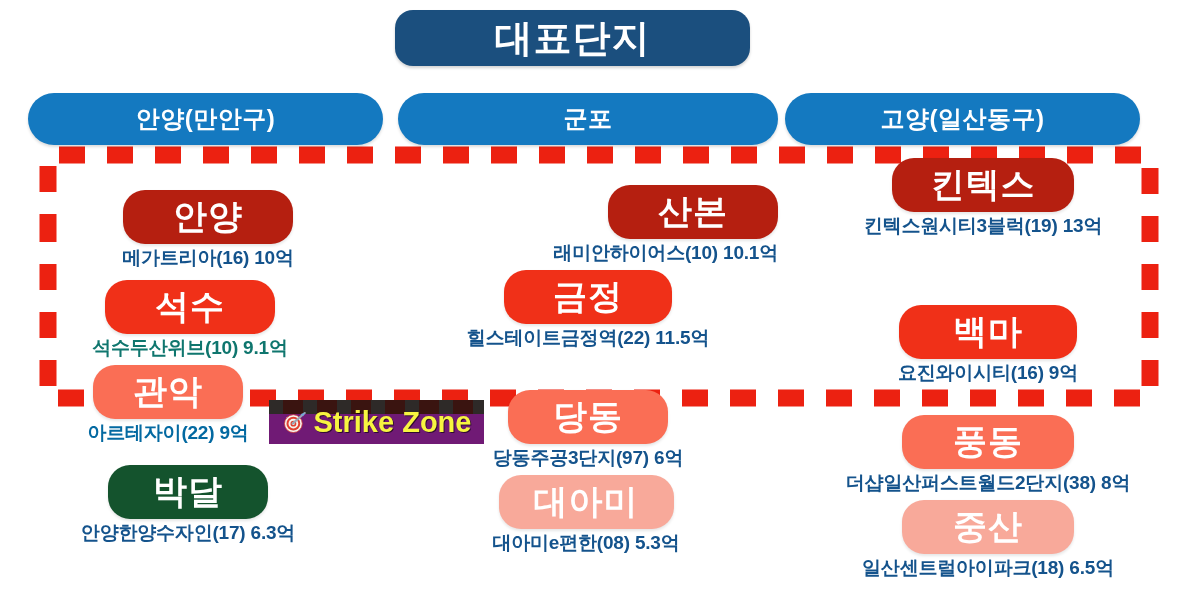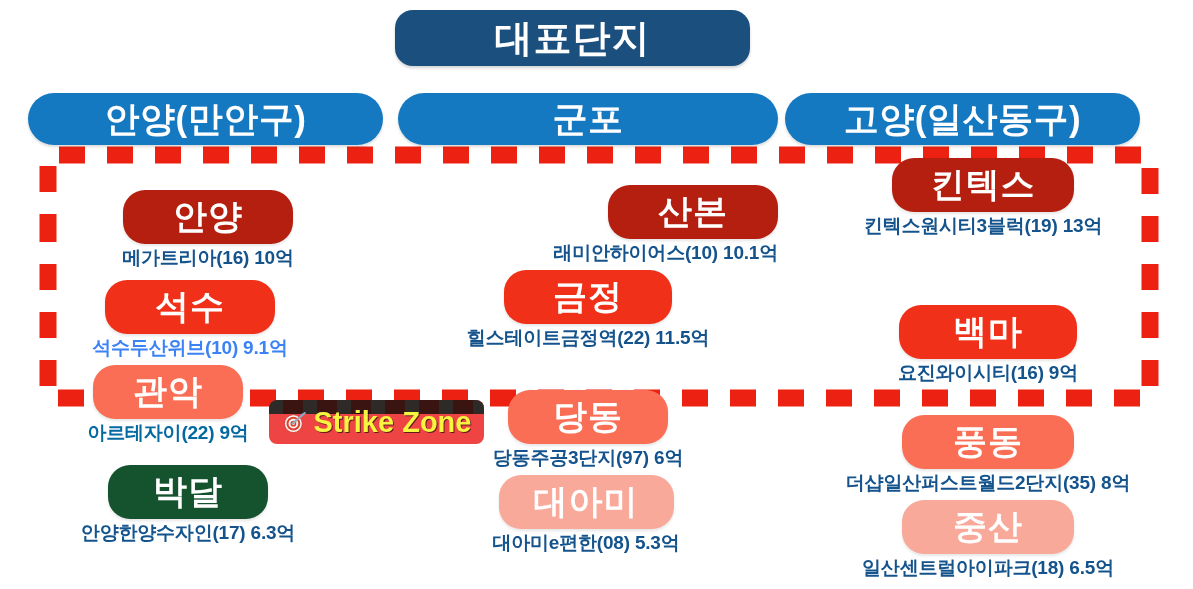--- a/index.html
+++ b/index.html
@@ -45,21 +45,21 @@
   .col-header {
     position: absolute;
     top: 93px;
     height: 52px;
     background: #1479c0;
     border-radius: 26px;
     display: flex;
     align-items: center;
     justify-content: center;
     color: #ffffff;
-    font-size: 35px;
+    font-size: 24px;
     font-weight: 700;
     letter-spacing: 0.5px;
     box-shadow: 0 2px 3px rgba(0,0,0,0.14);
   }
   .col-header.c0 { left: 28px;  width: 355px; }
   .col-header.c1 { left: 398px; width: 380px; }
   .col-header.c2 { left: 785px; width: 355px; }
 
   
   .strike-zone-border {
@@ -191,21 +191,21 @@
       <div class="entry" style="top: 40px;">
         <div class="entry-pill" style="background: rgb(181, 31, 16); width: 170px; margin-left: 0px;">
           <span>안양</span>
         </div>
         <div class="entry-caption" style="margin-left: 0px; color: rgb(20, 83, 140);">메가트리아(16) 10억</div>
       </div>
       <div class="entry" style="top: 130px;">
         <div class="entry-pill" style="background: rgb(240, 48, 24); width: 170px; margin-left: -36px;">
           <span>석수</span>
         </div>
-        <div class="entry-caption" style="margin-left: -36px; color: #3b82f6;">석수두산위브(10) 9.1억</div>
+        <div class="entry-caption" style="margin-left: -36px; color: #0f766e;">석수두산위브(10) 9.1억</div>
       </div>
       <div class="entry" style="top: 215px; justify-content: space-between;">
         <div class="entry-pill" style="background: rgb(250, 110, 85); width: 150px; margin-left: -80px;">
           <span>관악</span>
         </div>
         <div class="entry-caption" style="margin-left: -80px; color: #0369a1;">아르테자이(22) 9억</div>
       </div>
       <div class="entry" style="top: 315px;">
         <div class="entry-pill" style="background: #14532d; width: 160px; margin-left: -40px;">
           <span>박달</span>
@@ -251,33 +251,33 @@
       <div class="entry" style="top: 155px;">
         <div class="entry-pill" style="background: rgb(240, 48, 24); width: 178px; margin-left: 20px;">
           <span>백마</span>
         </div>
         <div class="entry-caption" style="margin-left: 20px; color: rgb(20, 83, 140);">요진와이시티(16) 9억</div>
       </div>
       <div class="entry" style="top: 265px;">
         <div class="entry-pill" style="background: rgb(250, 110, 85); width: 172px; margin-left: 20px;">
           <span>풍동</span>
         </div>
-        <div class="entry-caption" style="margin-left: 20px; color: rgb(20, 83, 140);">더샵일산퍼스트월드2단지(35) 8억</div>
+        <div class="entry-caption" style="margin-left: 20px; color: rgb(20, 83, 140);">더샵일산퍼스트월드2단지(38) 8억</div>
       </div>
       <div class="entry" style="top: 350px;">
         <div class="entry-pill" style="background: rgb(248, 169, 154); width: 172px; margin-left: 20px;">
           <span>중산</span>
         </div>
         <div class="entry-caption" style="margin-left: 20px; color: rgb(20, 83, 140);">일산센트럴아이파크(18) 6.5억</div>
       </div>
     </div>
 
   </div>
 
-  <div class="strike-badge" style="background: #ef4444; border-radius: 8px;">
+  <div class="strike-badge" style="background: #701a75;">
     <div class="checkers"></div>
     <span class="sz-icon">
       <svg viewBox="0 0 32 32" width="26" height="26" xmlns="http://www.w3.org/2000/svg">
         <circle cx="14" cy="18" r="11" fill="#f5f3ef" stroke="#c33" stroke-width="1"></circle>
         <circle cx="14" cy="18" r="8.5" fill="#e04030"></circle>
         <circle cx="14" cy="18" r="6" fill="#f5f3ef"></circle>
         <circle cx="14" cy="18" r="3.6" fill="#e04030"></circle>
         <circle cx="14" cy="18" r="1.6" fill="#f5f3ef"></circle>
         <line x1="13" y1="18" x2="28" y2="5" stroke="#9aa7b5" stroke-width="2.6" stroke-linecap="round"></line>
         <path d="M28 5 L23 6 L26 9 Z" fill="#6fa8dc"></path>

